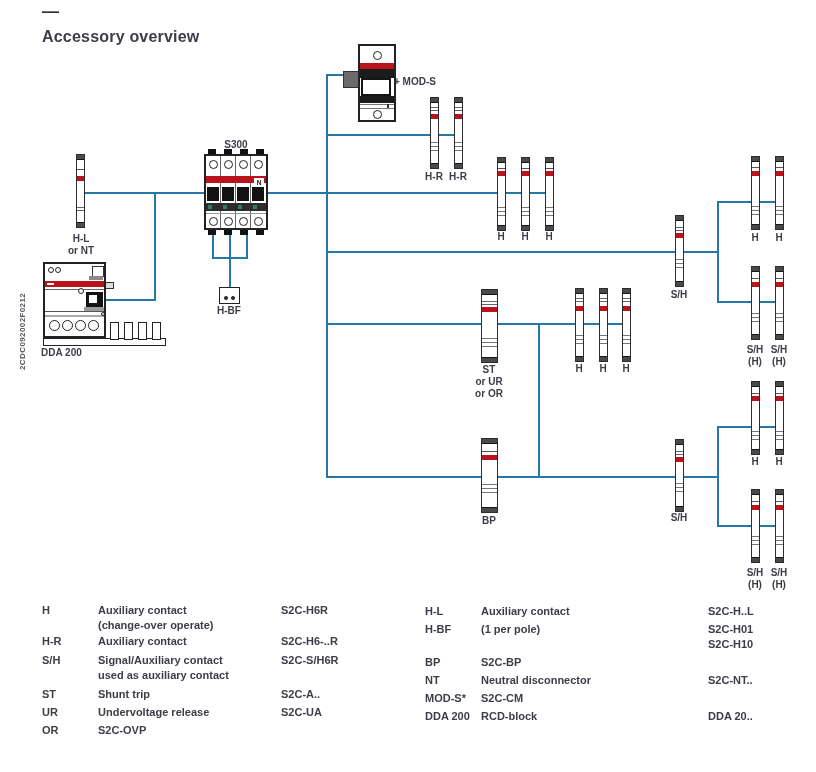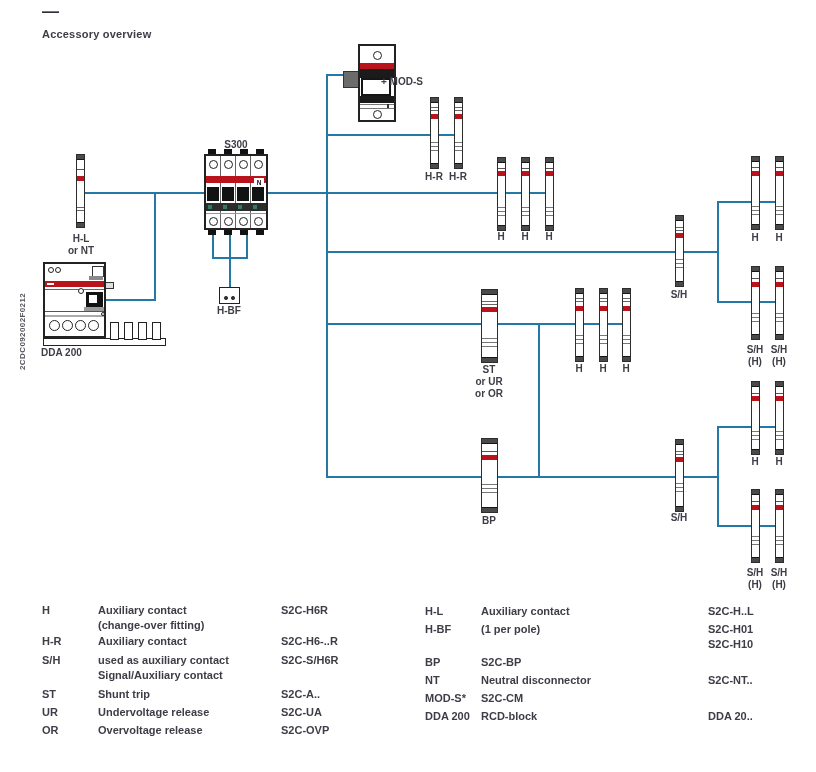--- a/index.html
+++ b/index.html
@@ -14,21 +14,21 @@
   .mod::after{bottom:0;border-top:1px solid #161616}
   .mod i{position:absolute;left:0;right:0}
   i.red{height:5px;background:#b9141c}
   i.tl{height:1px;background:#555}
   i.l2{height:5px;background:repeating-linear-gradient(to bottom,#666 0 1px,transparent 1px 3px)}
   i.l3{height:9px;background:repeating-linear-gradient(to bottom,#777 0 1px,transparent 1px 4px)}
   
   .dlabel{position:absolute;font-size:10px;font-weight:bold;line-height:12px;color:#3d3d47;white-space:nowrap}
   .c{transform:translateX(-50%);text-align:center}
   .dlabel span{display:block}
-  .title{position:absolute;left:42px;top:28px;font-size:11px;font-weight:bold;letter-spacing:.2px;color:#3d3d47}
+  .title{position:absolute;left:42px;top:28px;font-size:16px;font-weight:bold;letter-spacing:.2px;color:#3d3d47}
   .dash{position:absolute;left:42px;top:2px;font-size:17px;font-weight:bold;color:#30303a}
   .vtext{position:absolute;left:18px;top:252px;height:118px;font-size:8px;font-weight:bold;color:#55555e;
          letter-spacing:.4px;writing-mode:vertical-rl;transform:rotate(180deg)}
   
   .dev{position:absolute;background:#fff;border:2px solid #222;box-sizing:border-box}
   .abs{position:absolute}
   .circ{position:absolute;border:1.5px solid #222;border-radius:50%;background:#fff;box-sizing:border-box}
   .blk{position:absolute;background:#121212}
   
   .lrow{position:absolute;display:grid;grid-template-columns:56px 183px auto;
@@ -253,21 +253,21 @@
     <div class="circ" style="left:11px;top:8px;width:3.5px;height:3.5px;border-width:1px;background:#333"></div>
   </div>
 
   <div class="dlabel c" style="left:81px;top:233px">
     <span>H-L</span>
       <span>or NT</span>
     </div>
   <div class="dlabel c" style="left:236px;top:139px">S300</div>
   <div class="dlabel" style="left:41px;top:347px">DDA 200</div>
   <div class="dlabel c" style="left:229px;top:305px">H-BF</div>
-  <div class="dlabel" style="left:381px;top:76px">+ MOD-S</div>
+  <div class="dlabel" style="left:394px;top:76px">+ MOD-S</div>
   <div class="dlabel c" style="left:434px;top:171px">H-R</div>
   <div class="dlabel c" style="left:458px;top:171px">H-R</div>
   <div class="dlabel c" style="left:501px;top:231px">H</div>
   <div class="dlabel c" style="left:525px;top:231px">H</div>
   <div class="dlabel c" style="left:549px;top:231px">H</div>
   <div class="dlabel c" style="left:679px;top:289px">S/H</div>
   <div class="dlabel c" style="left:755px;top:232px">H</div>
   <div class="dlabel c" style="left:779px;top:232px">H</div>
   <div class="dlabel c" style="left:755px;top:344px">
     <span>S/H</span>
@@ -295,40 +295,40 @@
     </div>
   <div class="dlabel c" style="left:779px;top:567px">
     <span>S/H</span>
       <span>(H)</span>
     </div>
 
   <div class="lrow" style="left:42px;top:603px">
     <span>H</span>
     <div>
         <span>Auxiliary contact</span>
-        <span>(change-over fitting)</span>
+        <span>(change-over operate)</span>
       </div>
     <div>
         <span>S2C-H6R</span>
       </div>
     </div>
   <div class="lrow" style="left:42px;top:634px">
     <span>H-R</span>
     <div>
         <span>Auxiliary contact</span>
       </div>
     <div>
         <span>S2C-H6-..R</span>
       </div>
     </div>
   <div class="lrow" style="left:42px;top:653px">
     <span>S/H</span>
     <div>
+        <span>Signal/Auxiliary contact</span>
         <span>used as auxiliary contact</span>
-        <span>Signal/Auxiliary contact</span>
       </div>
     <div>
         <span>S2C-S/H6R</span>
       </div>
     </div>
   <div class="lrow" style="left:42px;top:687px">
     <span>ST</span>
     <div>
         <span>Shunt trip</span>
       </div>
@@ -341,23 +341,20 @@
     <div>
         <span>Undervoltage release</span>
       </div>
     <div>
         <span>S2C-UA</span>
       </div>
     </div>
   <div class="lrow" style="left:42px;top:723px">
     <span>OR</span>
     <div>
-        <span>Overvoltage release</span>
-      </div>
-    <div>
         <span>S2C-OVP</span>
       </div>
     </div>
 
   <div class="lrow r" style="left:425px;top:604px">
     <span>H-L</span>
     <div>
         <span>Auxiliary contact</span>
       </div>
     <div>

